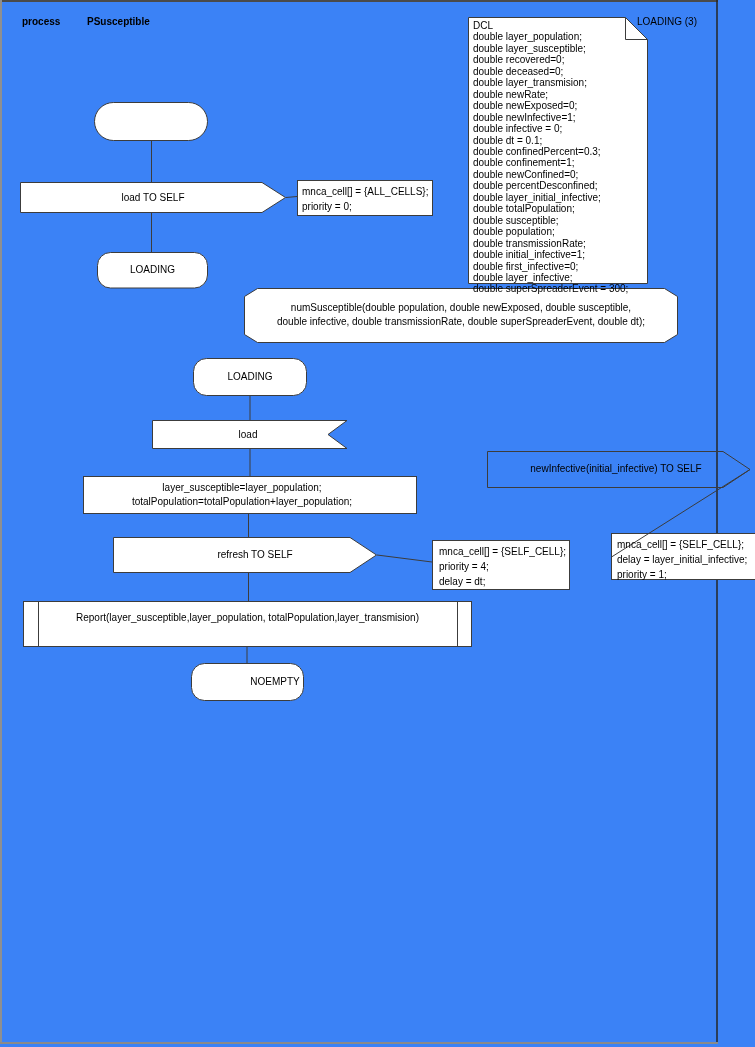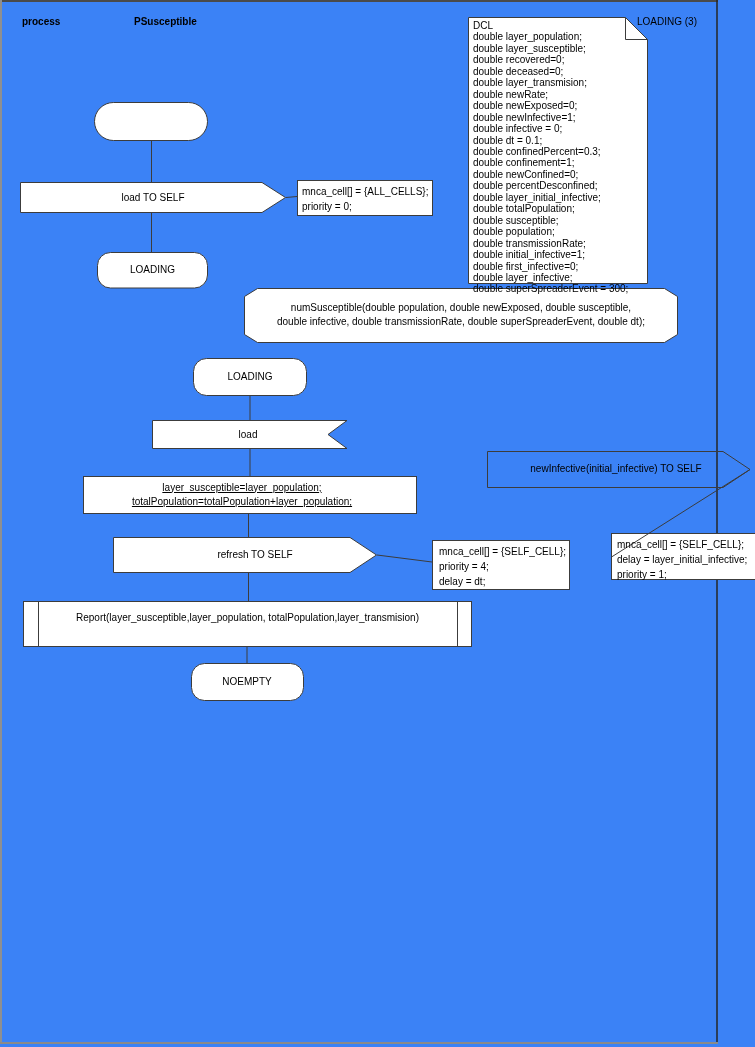--- a/index.html
+++ b/index.html
@@ -63,21 +63,21 @@
     <line x1="750" y1="469.5" x2="611.5" y2="557" stroke="#3c3c3c"></line>
 
     <rect x="23.5" y="601.5" width="448" height="45" fill="#fff" stroke="#3c3c3c"></rect>
     <line x1="38.5" y1="601.5" x2="38.5" y2="646.5" stroke="#3c3c3c"></line>
     <line x1="457.5" y1="601.5" x2="457.5" y2="646.5" stroke="#3c3c3c"></line>
 
     <rect x="191.5" y="663.5" width="112" height="37" rx="13" fill="#fff" stroke="#3c3c3c"></rect>
   </svg>
 
   <div class="lbl bold" style="left:22px;top:16px;">process</div>
-  <div class="lbl bold" style="left:87px;top:16px;margin-left:47px;">PSusceptible</div>
+  <div class="lbl bold" style="left:87px;top:16px;">PSusceptible</div>
   <div class="lbl" style="left:637px;top:16px;">LOADING (3)</div>
 
   <div class="lbl dcl-text" style="left:473px;top:20px;">DCL
 double layer_population;
 double layer_susceptible;
 double recovered=0;
 double deceased=0;
 double layer_transmision;
 double newRate;
 double newExposed=0;
@@ -101,27 +101,27 @@
   <div class="lbl center" style="left:20px;top:182px;width:266px;height:31px;">load TO SELF</div>
   <div class="lbl comment-text" style="left:302px;top:184px;">mnca_cell[] = {ALL_CELLS};
 priority = 0;</div>
   <div class="lbl center" style="left:97px;top:252px;width:111px;height:36px;">LOADING</div>
 
   <div class="lbl center mline" style="left:245px;top:288px;width:432px;height:54px;">numSusceptible(double population, double newExposed, double susceptible,
 double infective, double transmissionRate, double superSpreaderEvent, double dt);</div>
 
   <div class="lbl center" style="left:193px;top:358px;width:114px;height:38px;">LOADING</div>
   <div class="lbl center" style="left:152px;top:420px;width:192px;height:29px;">load</div>
-  <div class="lbl center mline" style="left:83px;top:476px;width:318px;height:38px;text-decoration:underline;">layer_susceptible=layer_population;
+  <div class="lbl center mline" style="left:83px;top:476px;width:318px;height:38px;">layer_susceptible=layer_population;
 totalPopulation=totalPopulation+layer_population;</div>
   <div class="lbl center" style="left:113px;top:537px;width:250px;height:36px;padding-left:17px;">refresh TO SELF</div>
   <div class="lbl comment-text" style="left:439px;top:544px;">mnca_cell[] = {SELF_CELL};
 priority = 4;
 delay = dt;</div>
   <div class="lbl center" style="left:23px;top:601px;width:449px;height:34px;">Report(layer_susceptible,layer_population, totalPopulation,layer_transmision)</div>
-  <div class="lbl center" style="left:191px;top:663px;width:112px;height:38px;">NOEMPTY</div>
+  <div class="lbl center" style="left:191px;top:663px;width:112px;height:38px;padding-left:28px;">NOEMPTY</div>
 
   <div class="lbl center" style="left:487px;top:451px;width:258px;height:36px;">newInfective(initial_infective) TO SELF</div>
   <div class="lbl comment-text" style="left:617px;top:537px;">mnca_cell[] = {SELF_CELL};
 delay = layer_initial_infective;
 priority = 1;</div>
 
 </div>
 
 </body></html>

